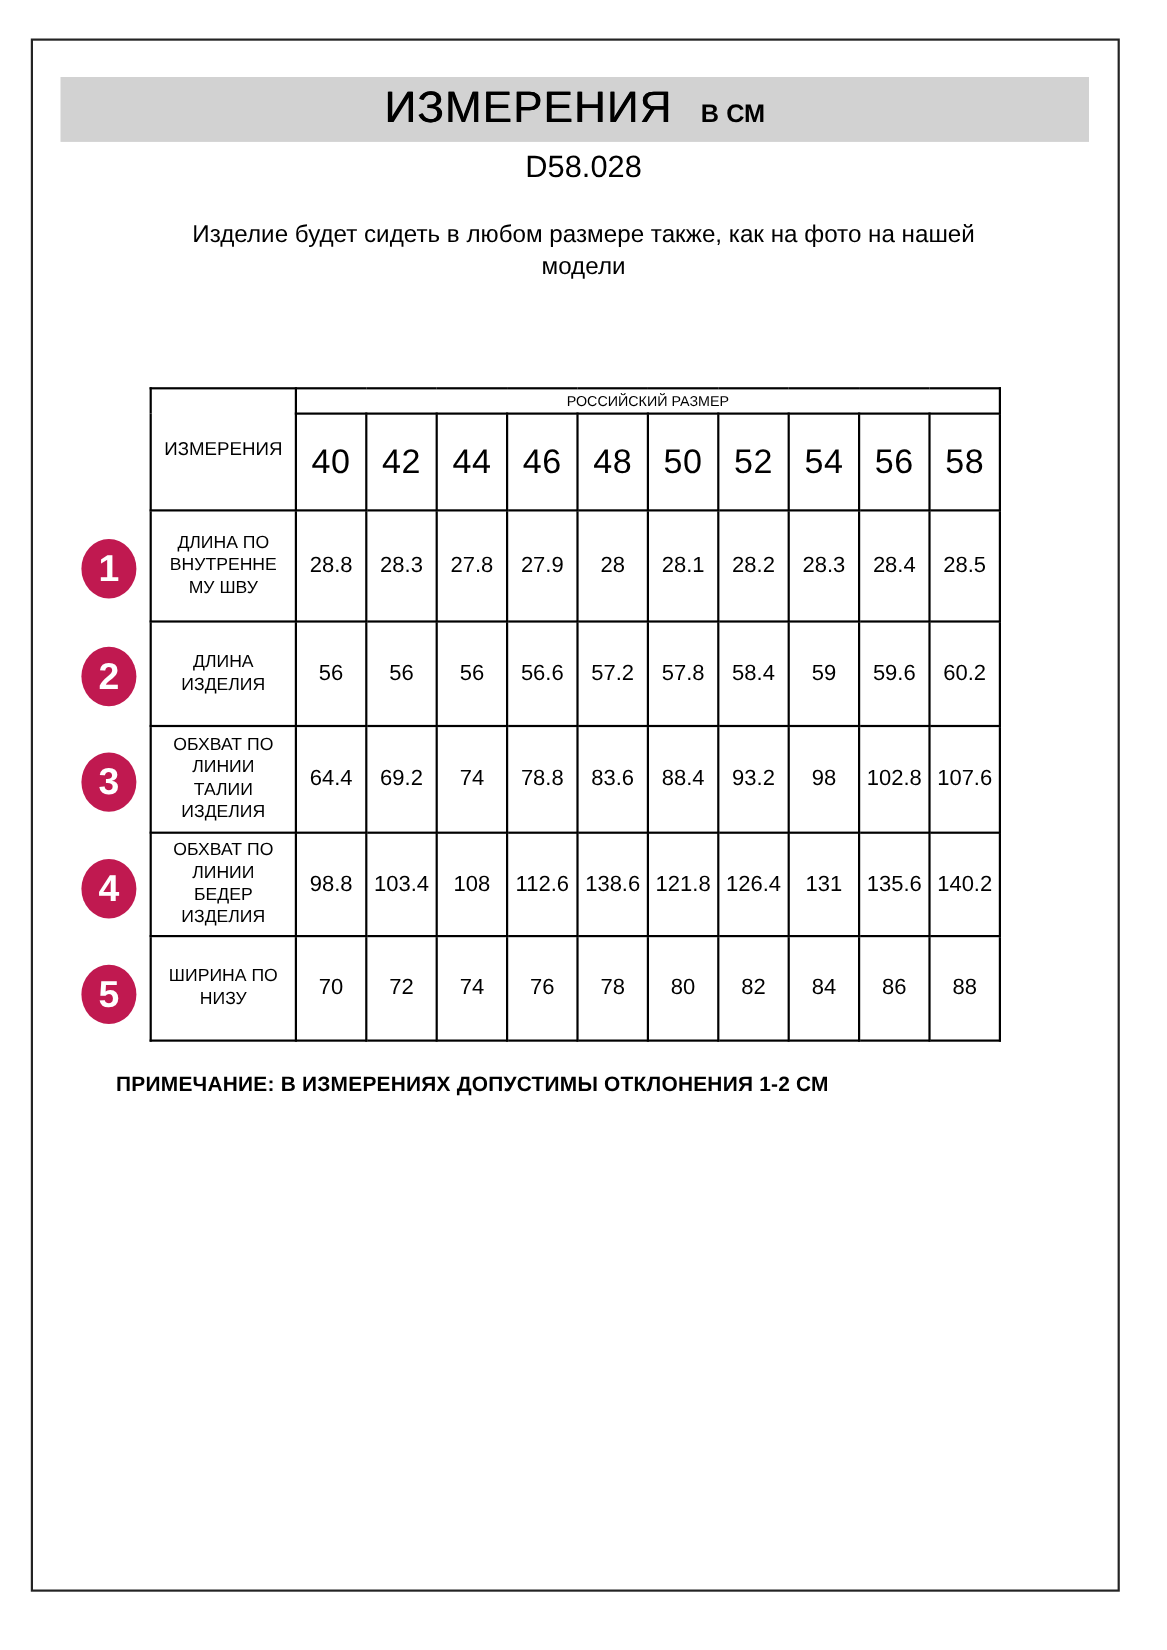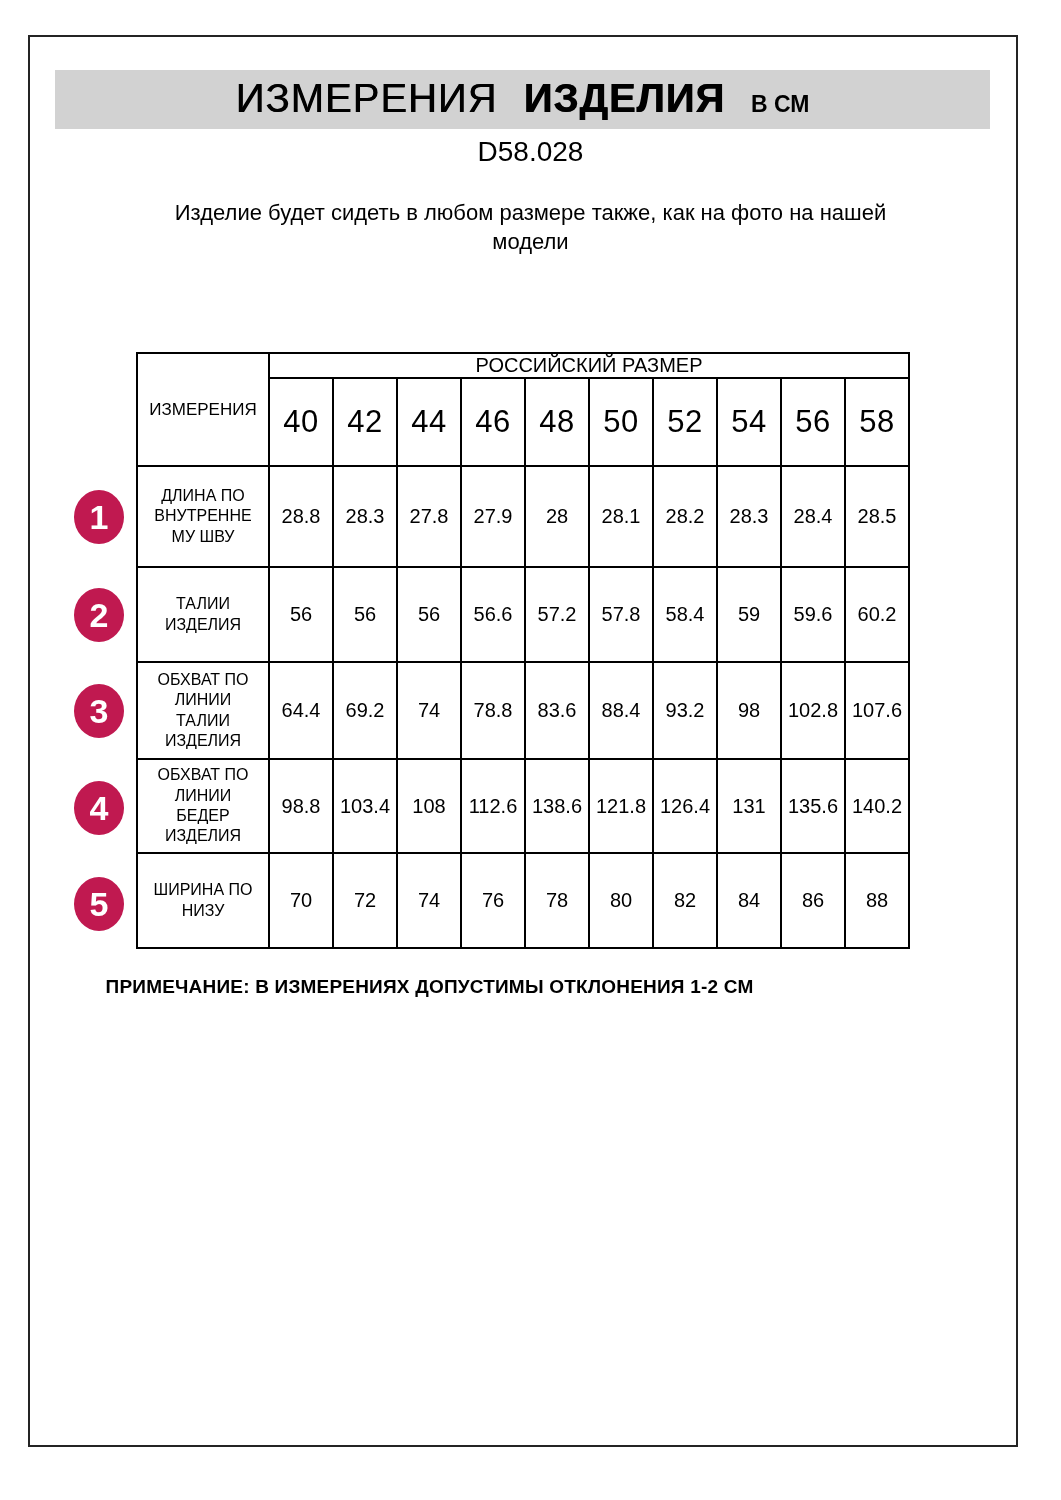--- a/index.html
+++ b/index.html
@@ -48,21 +48,21 @@
   .size-table th, .size-table td {
     border: 2px solid #000;
     text-align: center; vertical-align: middle;
     padding: 0; background: #fff;
     font-weight: 400;
   }
   .col-label { width: 132px; }
   .col-size  { width: 64px; }
 
   .corner-th { font-size: 17px; font-weight: 400; }
-  .group-th  { font-size: 20px; font-weight: 400; height: 21px; margin-left: 40px; }
+  .group-th  { font-size: 13px; font-weight: 400; height: 21px; margin-left: 40px; }
   .size-th   { font-size: 31px; font-weight: 700; height: 86px; letter-spacing: 0.5px; }
 
   tr.row-0 { height: 101px; }
   tr.row-1 { height: 95px; }
   tr.row-2 { height: 97px; }
   tr.row-3 { height: 94px; }
   tr.row-4 { height: 95px; }
 
   .row-label {
     font-size: 16px; line-height: 1.28;
@@ -94,21 +94,20 @@
 </style>
 </head>
 <body>
 
 <div class="canvas">
 
   <div class="page-frame"></div>
 
   <div class="banner">
     <span class="w1">ИЗМЕРЕНИЯ</span>
-    <span class="w2">ИЗДЕЛИЯ</span>
     <span class="w3">В СМ</span>
   </div>
 
   <div class="product-code">D58.028</div>
 
   <div class="subtitle">Изделие будет сидеть в любом размере также, как на фото на нашей модели</div>
 
   <table class="size-table">
     <colgroup>
       <col class="col-label">
@@ -149,21 +148,21 @@
           <td class="value-cell">27.8</td>
           <td class="value-cell">27.9</td>
           <td class="value-cell">28</td>
           <td class="value-cell">28.1</td>
           <td class="value-cell">28.2</td>
           <td class="value-cell">28.3</td>
           <td class="value-cell">28.4</td>
           <td class="value-cell">28.5</td>
         </tr>
         <tr class="row-1">
-          <th class="row-label">ТАЛИИ ИЗДЕЛИЯ</th>
+          <th class="row-label">ДЛИНА ИЗДЕЛИЯ</th>
           <td class="value-cell">56</td>
           <td class="value-cell">56</td>
           <td class="value-cell">56</td>
           <td class="value-cell">56.6</td>
           <td class="value-cell">57.2</td>
           <td class="value-cell">57.8</td>
           <td class="value-cell">58.4</td>
           <td class="value-cell">59</td>
           <td class="value-cell">59.6</td>
           <td class="value-cell">60.2</td>

